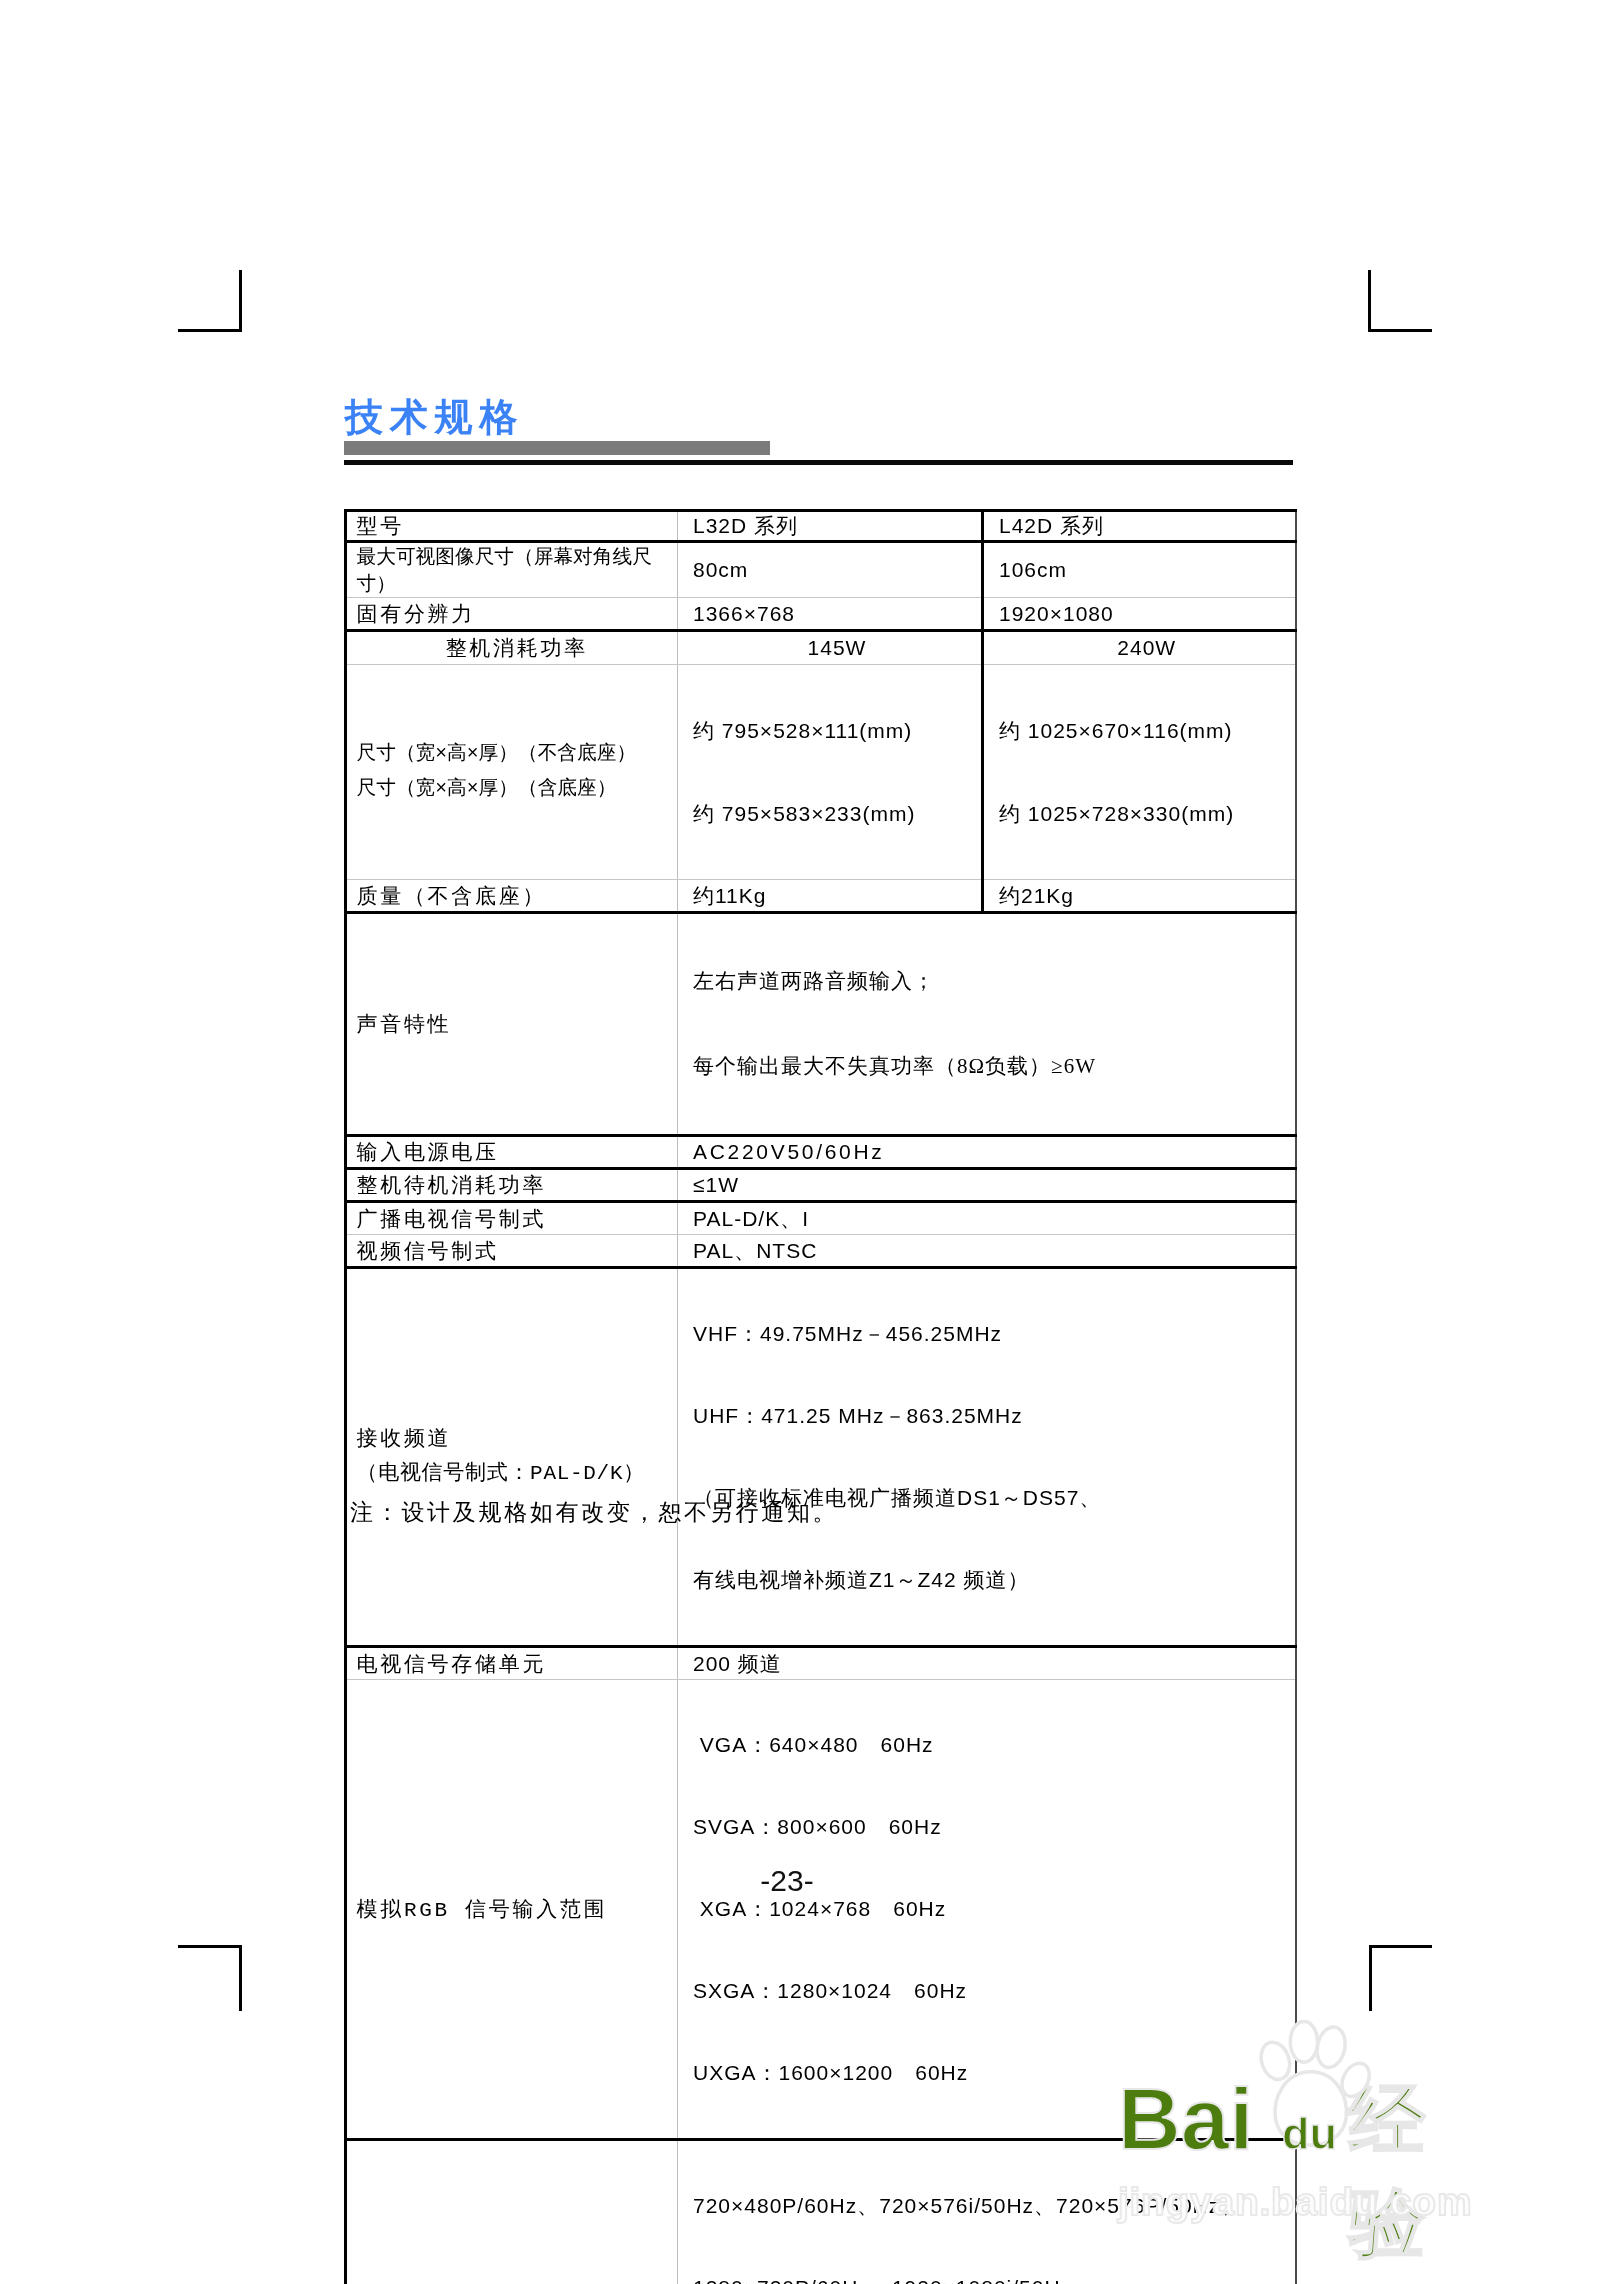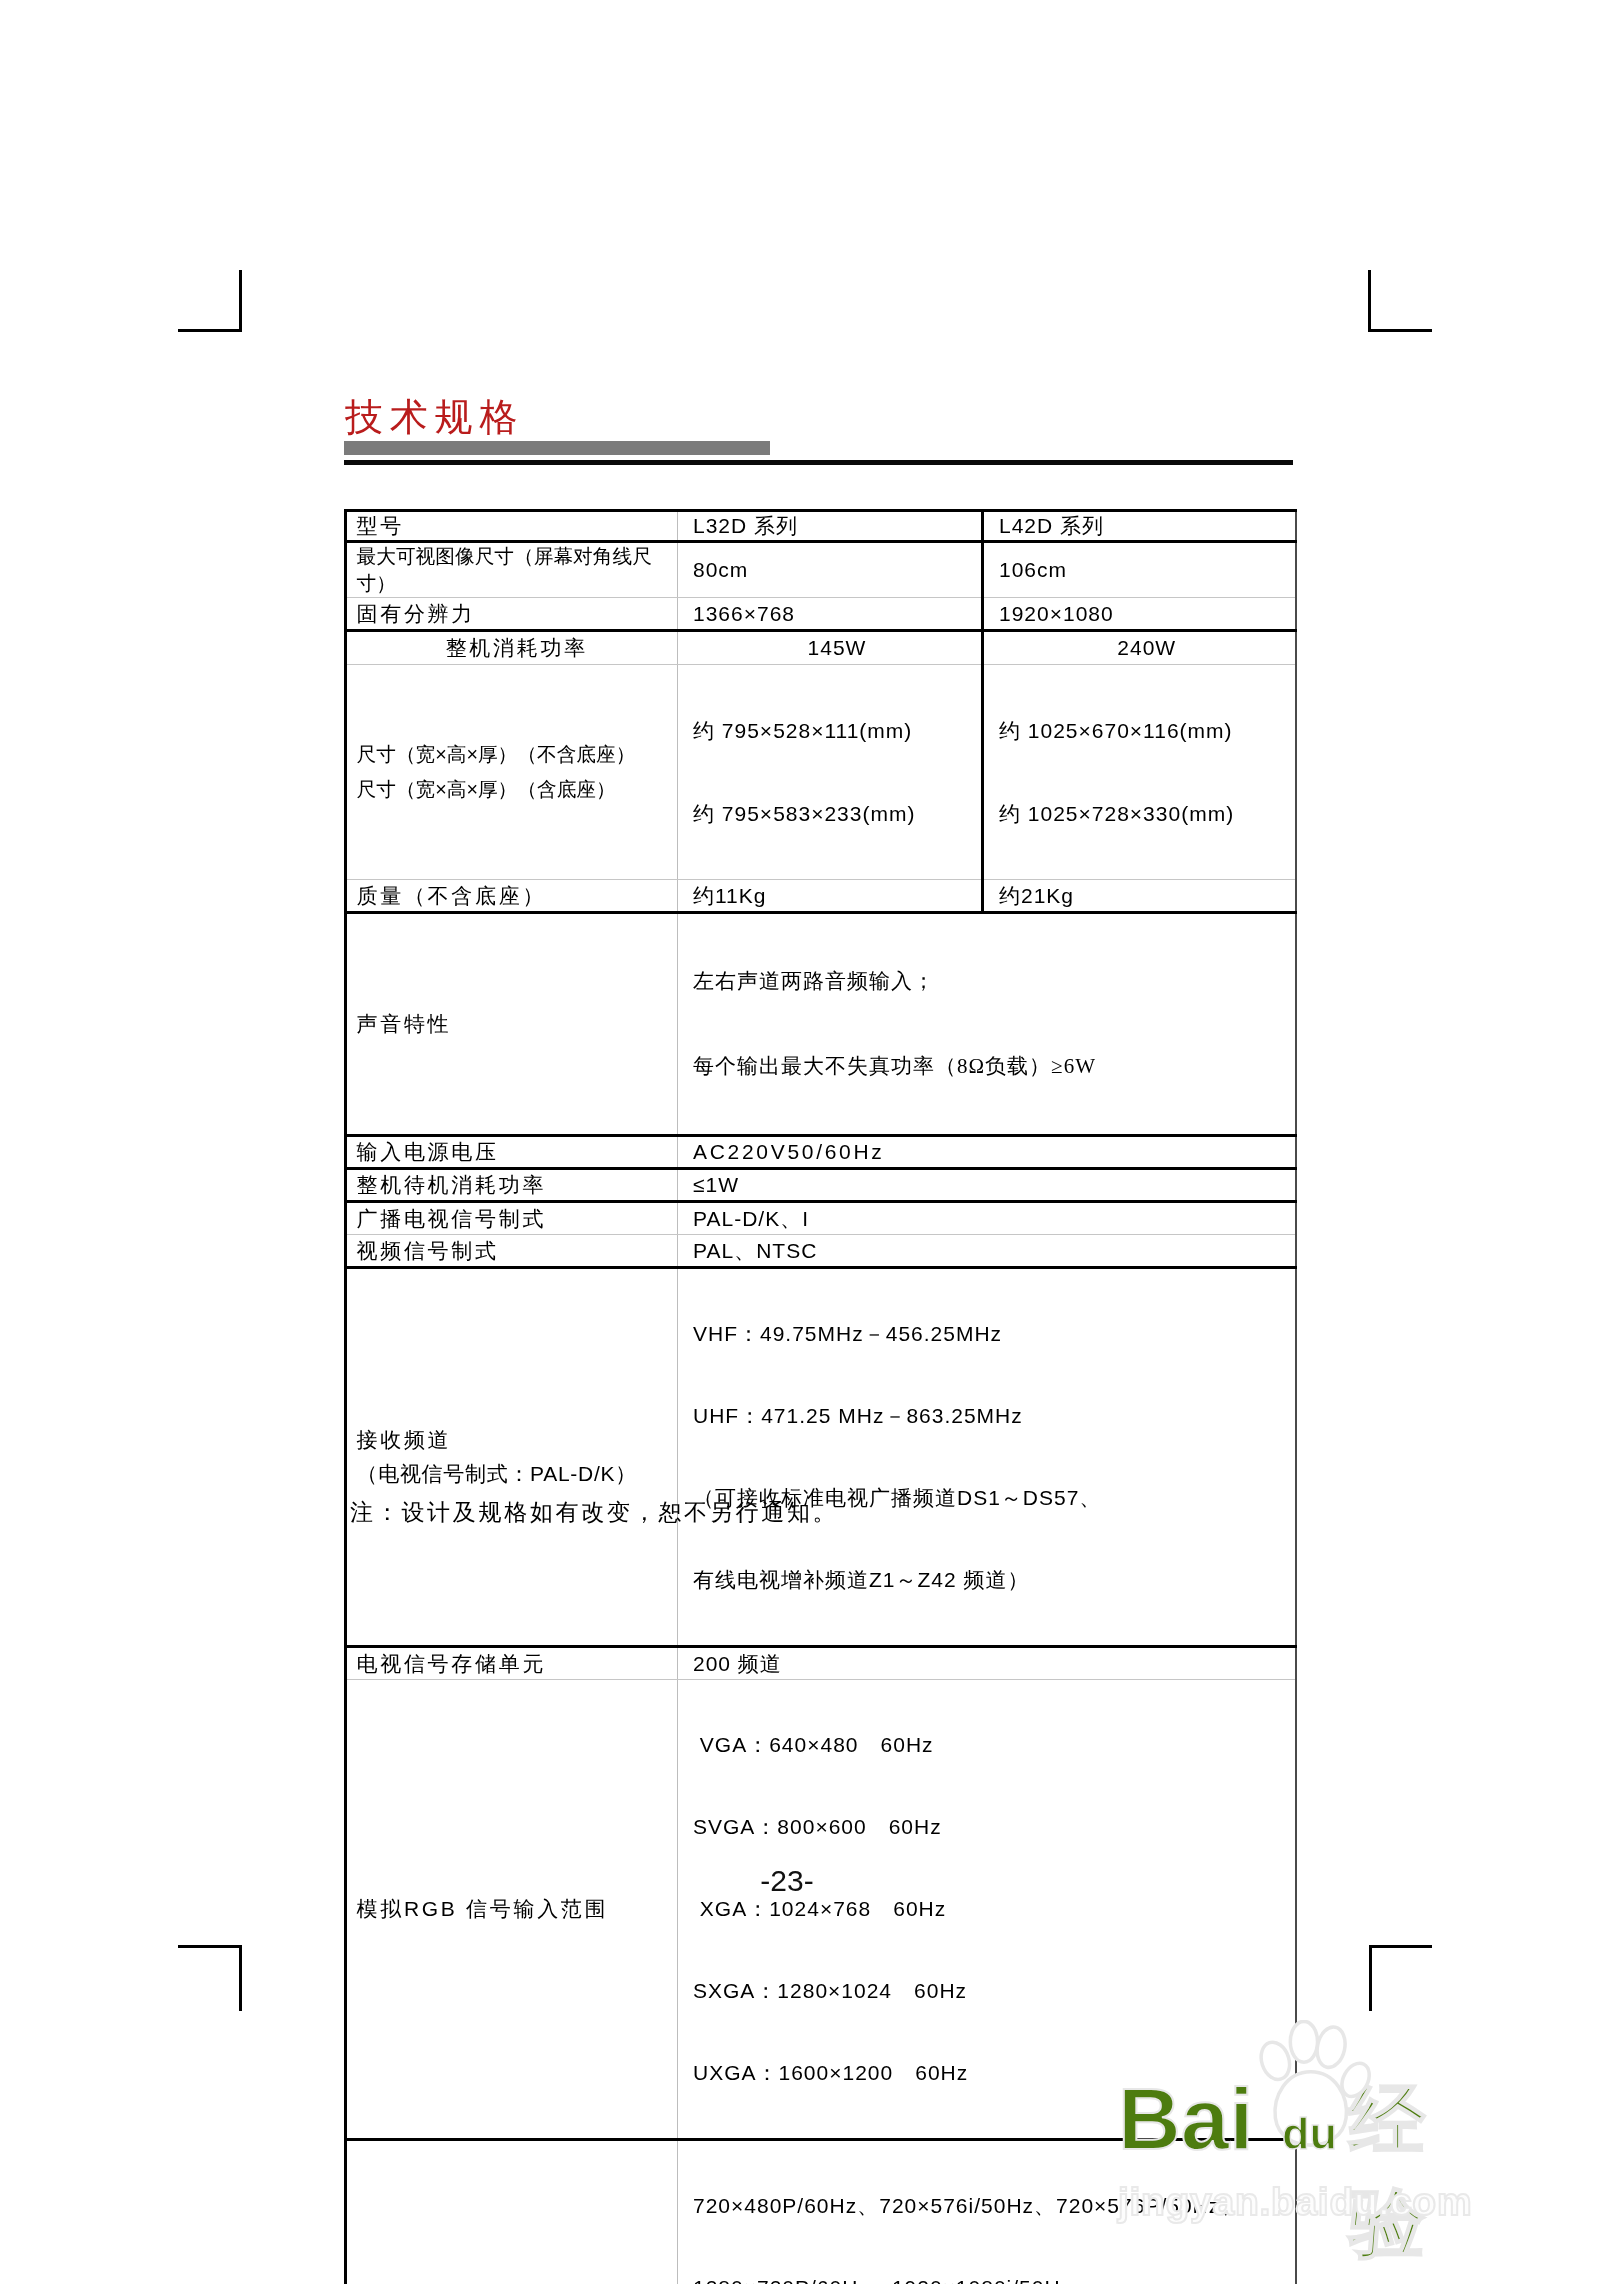--- a/index.html
+++ b/index.html
@@ -4,31 +4,31 @@
 <style>
   html,body{margin:0;padding:0;background:#ffffff;}
   #page{position:relative;width:1617px;height:2284px;background:#ffffff;overflow:hidden;
         font-family:"Liberation Serif", serif;color:#000;}
 
   
   .mark{position:absolute;background:#000;}
 
   
   #title{position:absolute;left:345px;top:392px;font-size:38px;letter-spacing:6.8px;
-         font-weight:400;color:#b91c1c;}
+         font-weight:700;color:#3b82f6;}
   #title-bar{position:absolute;left:344px;top:441px;width:426px;height:13.6px;}
   #title-rule{position:absolute;left:344px;top:460px;width:949px;height:4.7px;}
 
   
   #spec-table-wrap{position:absolute;left:344px;top:509px;width:949px;}
   table.spec{border-collapse:collapse;table-layout:fixed;width:949px;
              border-top:3.4px solid #000;border-left:3.4px solid #000;border-right:2px solid #4a4a4a;}
   col.c1{width:332px;}col.c2{width:305px;}col.c3{width:313px;}
   td{vertical-align:middle;padding:0;}
-  td.lbl{padding-left:9.5px;font-family:Liberation Sans, sans-serif;font-size:21px;
+  td.lbl{padding-left:9.5px;font-family:Liberation Mono, monospace;font-size:21px;
          letter-spacing:2.7px;border-right:1.4px solid #bdbdbd;margin-top:36px;}
   td.lbl.tight{letter-spacing:0;font-size:19.7px;}
   td.v{padding-left:15px;font-family:"Liberation Sans", sans-serif;font-size:21px;
        letter-spacing:1px;white-space:pre-wrap;}
   td.v1{border-right:3.4px solid #000;}
   tr.thick>td{border-bottom:3.4px solid #000;}
   tr.thin>td{border-bottom:1.4px solid #c6c6c6;}
   .mln div{line-height:35px;}
   .mln-tall div{line-height:34px;}
 

